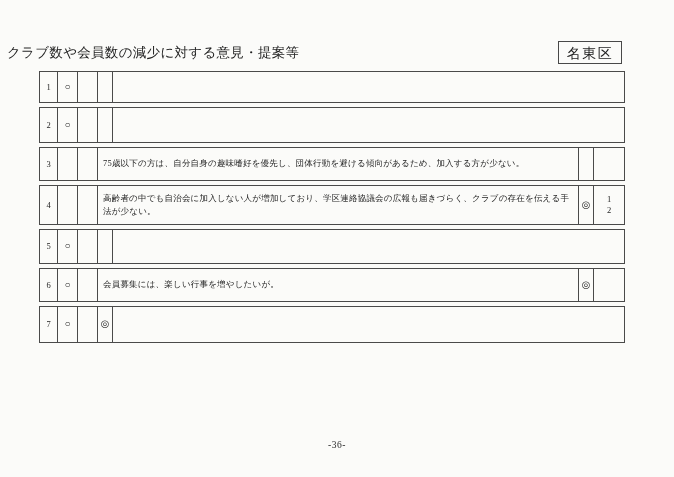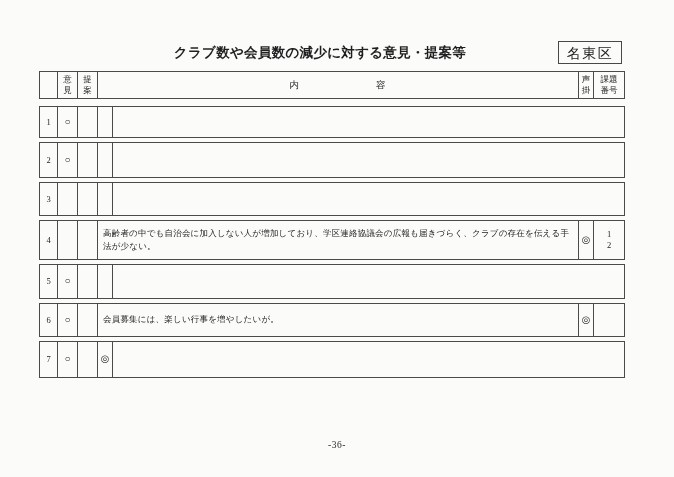--- a/index.html
+++ b/index.html
@@ -6,22 +6,22 @@
   body {
     width: 674px; height: 477px;
     background: #fbfbf9;
     font-family: "Liberation Serif", "DejaVu Serif", serif;
     color: #1f1f1f;
     position: relative;
     overflow: hidden;
   }
   .title {
     position: absolute; top: 44px; left: 0; width: 640px;
-    text-align: center;
-    font-size: 13.5px; font-weight: 700; letter-spacing: 0.3px;
+    text-align: left;
+    font-size: 13.5px; font-weight: 400; letter-spacing: 0.3px; padding-left: 7px;
   }
   .ward-box {
     position: absolute; left: 558px; top: 41px;
     width: 62px; height: 21px;
     border: 1.6px solid #484848;
     background: #fbfbf9;
     display: flex; align-items: flex-end; justify-content: center;
     font-size: 14px; letter-spacing: 1.5px;
   }
   .table-wrap { position: absolute; left: 39px; top: 71px; width: 586px; }
@@ -81,39 +81,20 @@
 </head>
 <body>
 
 <div class="title">クラブ数や会員数の減少に対する意見・提案等</div>
 <div class="ward-box">
   <span>名東区</span>
 </div>
 
 <div class="table-wrap">
 
-  <div class="trow header">
-    <div class="cell c-no">
-        <span></span>
-      </div>
-    <div class="cell c-op">
-        <span class="stack">意見</span>
-      </div>
-    <div class="cell c-pr">
-        <span class="stack">提案</span>
-      </div>
-    <div class="cell c-content">
-      <span>内</span>
-      <span>容</span>
-    </div>
-    <div class="cell c-voice">
-        <span class="stack">声掛</span>
-      </div>
-    <div class="cell c-issue"><span class="two-wide">課題番号</span></div>
-  </div>
 
   <div class="trow r1">
     <div class="cell c-no">1</div>
     <div class="cell c-op mark">○</div>
     <div class="cell c-pr mark"></div>
     <div class="cell c-voice mark"></div>
     <div class="cell c-issue"></div>
   </div>
 
   <div class="trow r2">
@@ -121,20 +102,21 @@
     <div class="cell c-op mark">○</div>
     <div class="cell c-pr mark"></div>
     <div class="cell c-voice mark"></div>
     <div class="cell c-issue"></div>
   </div>
 
   <div class="trow r3">
     <div class="cell c-no">3</div>
     <div class="cell c-op mark"></div>
     <div class="cell c-pr mark"></div>
+    <div class="cell c-content">75歳以下の方は、自分自身の趣味嗜好を優先し、団体行動を避ける傾向があるため、加入する方が少ない。</div>
     <div class="cell c-voice mark"></div>
     <div class="cell c-issue"></div>
   </div>
 
   <div class="trow r4">
     <div class="cell c-no">4</div>
     <div class="cell c-op mark"></div>
     <div class="cell c-pr mark"></div>
     <div class="cell c-content">高齢者の中でも自治会に加入しない人が増加しており、学区連絡協議会の広報も届きづらく、クラブの存在を伝える手法が少ない。</div>
     <div class="cell c-voice mark">◎</div>

